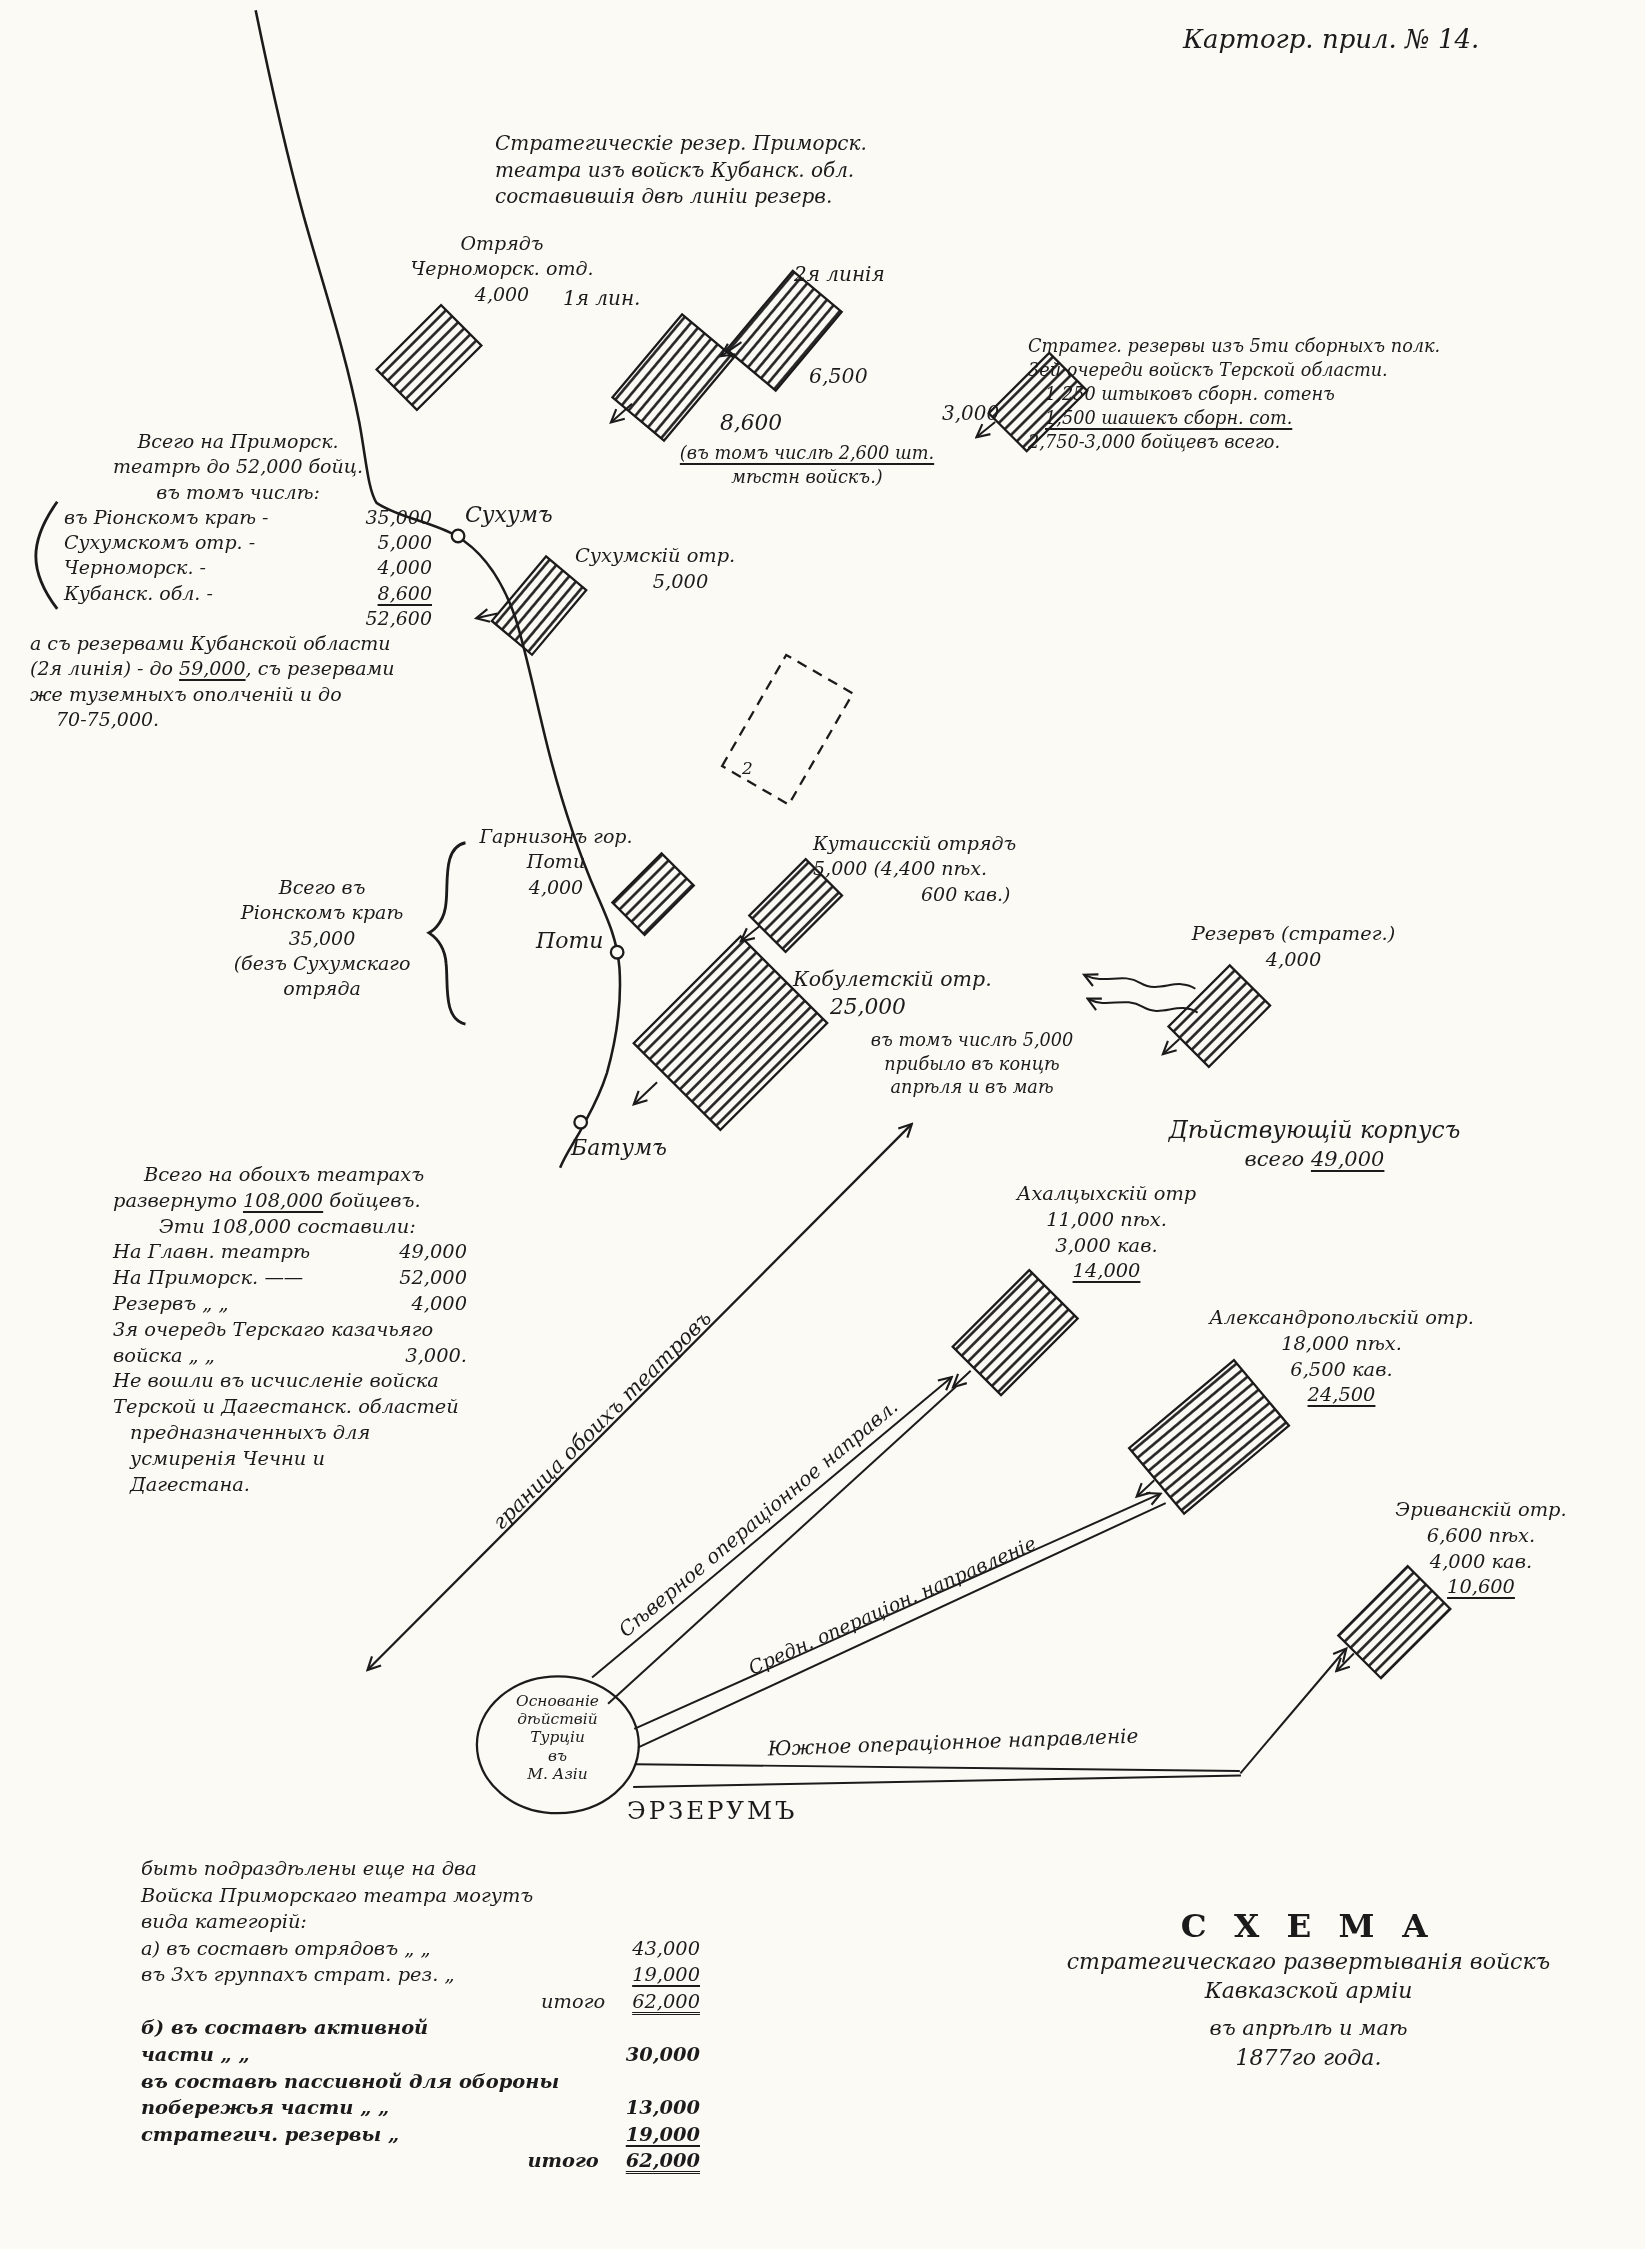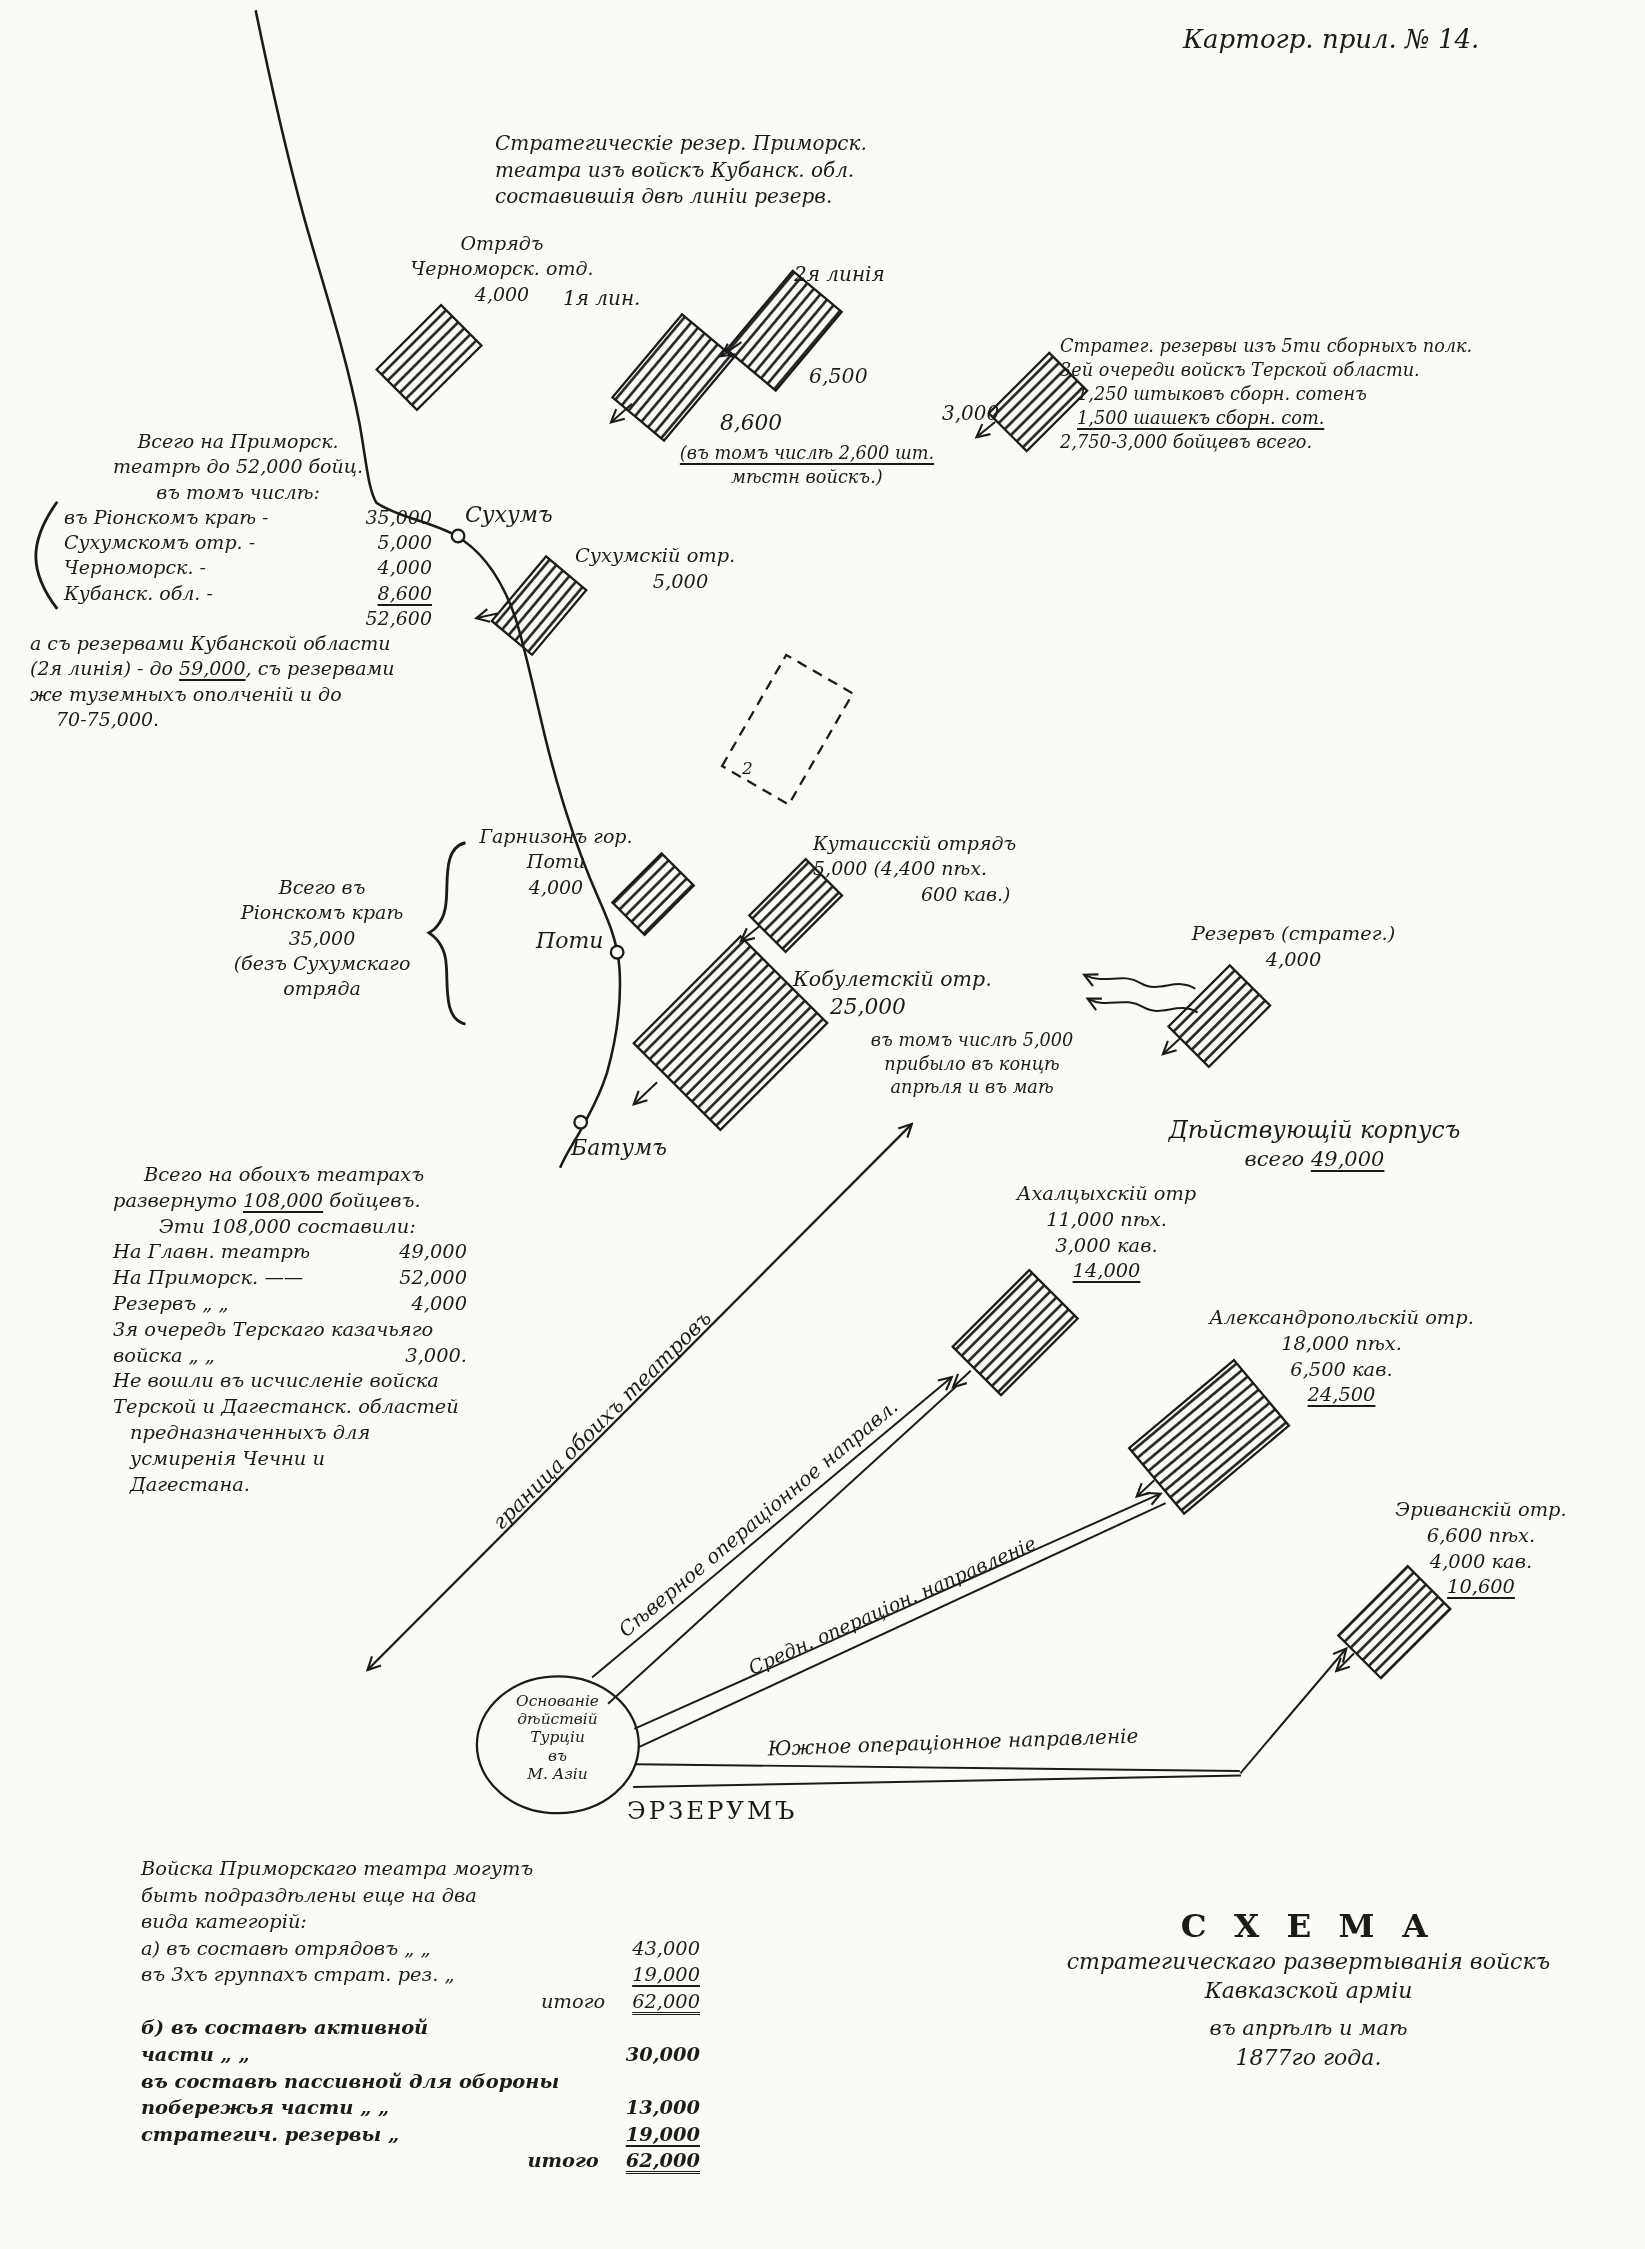--- a/index.html
+++ b/index.html
@@ -135,21 +135,21 @@
   <div class="t" style="left:563px; top:285px; font-size:20px;">1я лин.</div>
   <div class="t" style="left:720px; top:409px; font-size:21.7px;">8,600</div>
   <div class="blk ctr" style="left:673px; top:442px; width:268px; font-size:17.7px;">
     <div><span class="ul">(въ томъ числѣ 2,600 шт.</span></div>
     <div>мѣстн войскъ.)</div>
   </div>
   <div class="t" style="left:794px; top:261px; font-size:20px;">2я линія</div>
   <div class="t" style="left:809px; top:363px; font-size:20.5px;">6,500</div>
 
   <div class="t" style="left:942px; top:400px; font-size:20px;">3,000</div>
-  <div class="blk" style="left:1060px; top:335px; font-size:17.7px; line-height:1.35;">
+  <div class="blk" style="left:1028px; top:335px; font-size:17.7px; line-height:1.35;">
     <div>Стратег. резервы изъ 5ти сборныхъ полк.</div>
     <div>3ей очереди войскъ Терской области.</div>
     <div style="padding-left:17px;">1,250 штыковъ сборн. сотенъ</div>
     <div style="padding-left:17px;"><span class="ul">1,500 шашекъ сборн. сот.</span></div>
     <div>2,750-3,000 бойцевъ всего.</div>
   </div>
 
   <div class="blk" style="left:30px; top:429px; width:416px; font-size:19px;">
     <div class="ctr">Всего на Приморск.</div>
     <div class="ctr">театрѣ до 52,000 бойц.</div>
@@ -290,22 +290,22 @@
   <div class="blk ctr" style="left:489px; top:1692px; width:137px; font-size:15.4px; line-height:1.18;">
     <div>Основаніе</div>
     <div>дѣйствій</div>
     <div>Турціи</div>
     <div>въ</div>
     <div>М. Азіи</div>
   </div>
   <div class="t up" style="left:627px; top:1795px; font-size:24.5px; letter-spacing:2.9px;">ЭРЗЕРУМЪ</div>
 
   <div class="blk" style="left:141px; top:1856px; width:559px; font-size:19.4px; line-height:1.37;">
+    <div>быть подраздѣлены еще на два</div>
     <div>Войска Приморскаго театра могутъ</div>
-    <div>быть подраздѣлены еще на два</div>
     <div>вида категорій:</div>
     <div class="row">
       <span>а) въ составѣ отрядовъ  „  „</span>
       <span>43,000</span>
       </div>
     <div class="row">
       <span>въ 3хъ группахъ страт. рез.  „</span>
       <span class="ul">19,000</span>
       </div>
     <div class="rowend">

